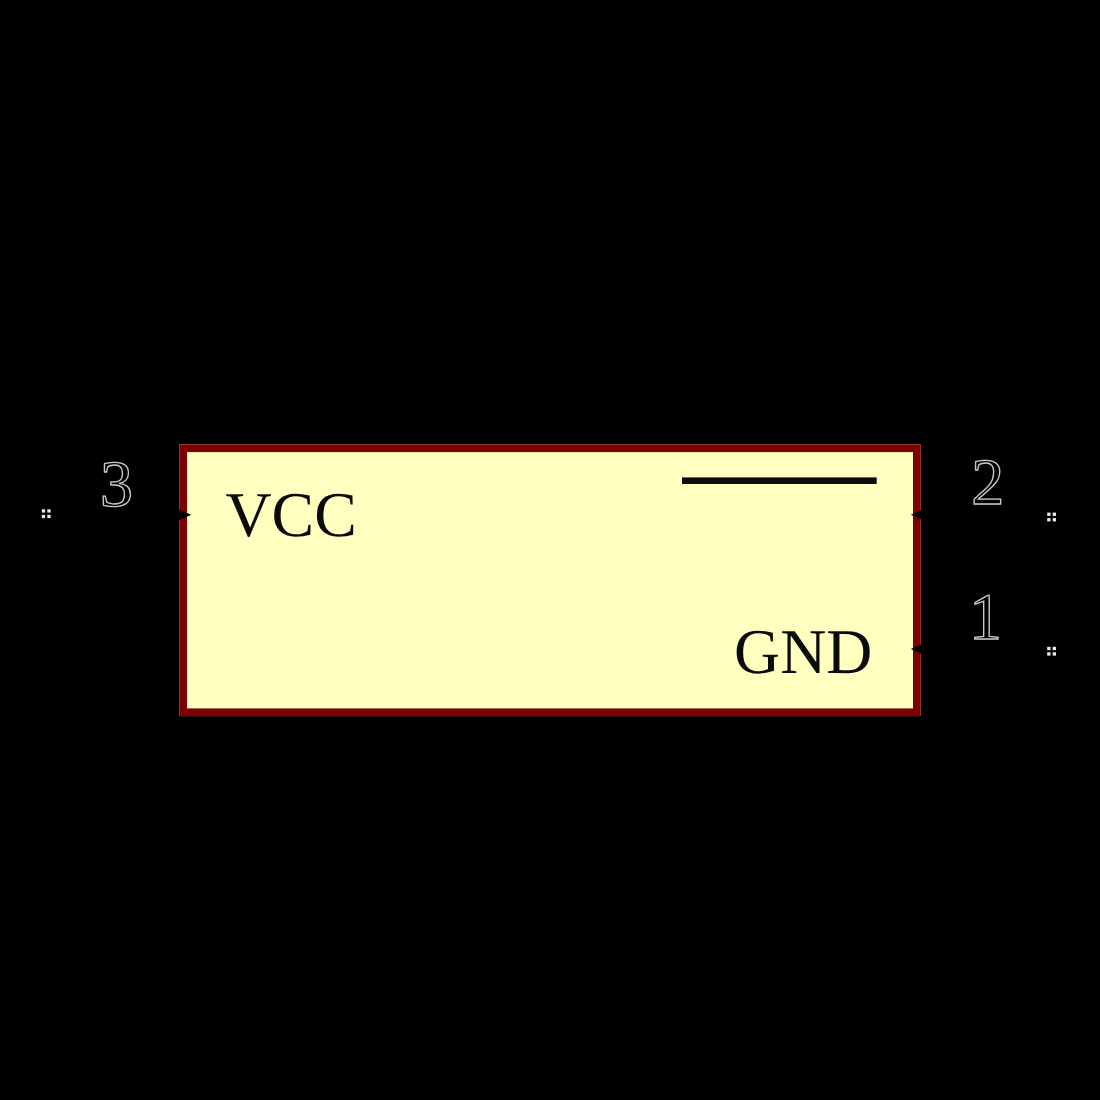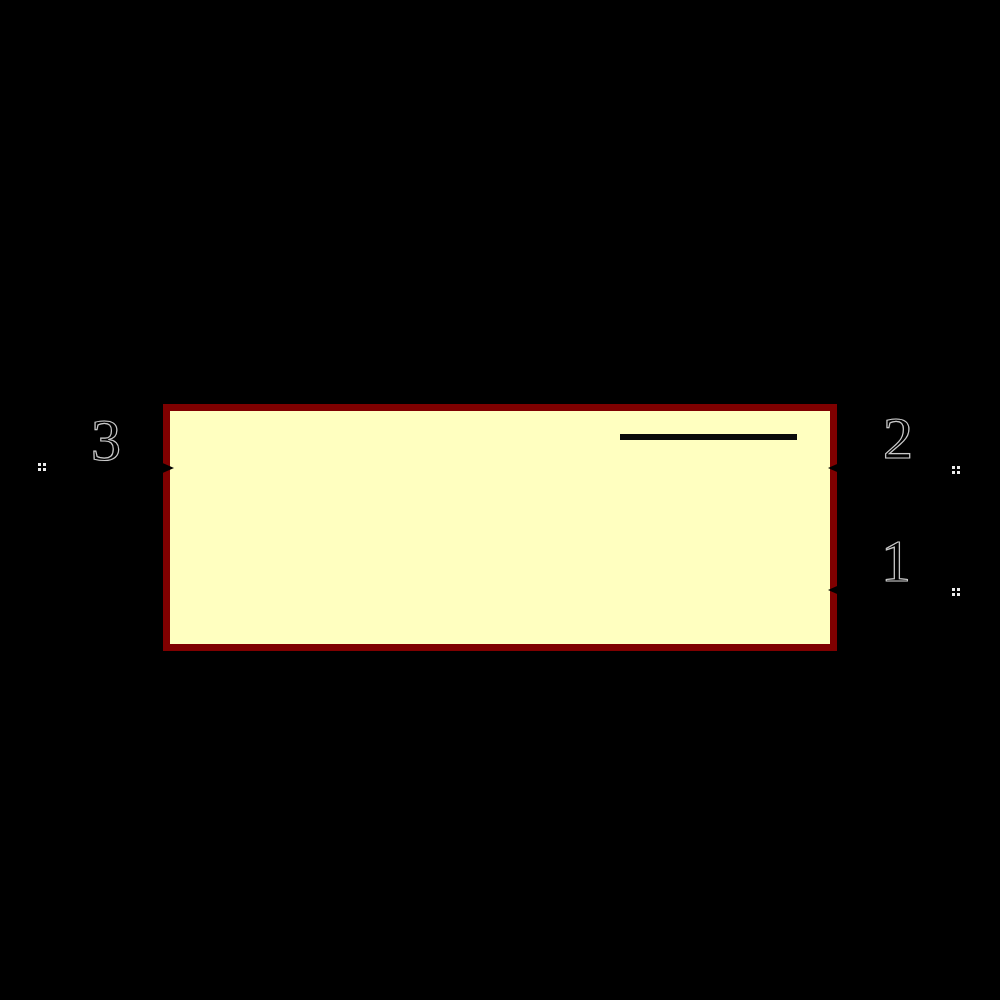--- a/index.html
+++ b/index.html
@@ -77,24 +77,26 @@
   .em-2 { left: 952px; top: 466px; }
   .em-1 { left: 952px; top: 588px; }
 </style>
 </head>
 <body>
 
 <div class="canvas">
 
   <div class="body-box"></div>
 
+  <div class="pin-label lbl-vcc">VCC</div>
 
   <div class="overline"></div>
 
 
+  <div class="pin-label lbl-gnd">GND</div>
 
   <div class="pin-line pl-3"></div>
   <div class="pin-line pl-2"></div>
   <div class="pin-line pl-1"></div>
 
   <div class="arrowhead ah-3"></div>
   <div class="arrowhead ah-2"></div>
   <div class="arrowhead ah-1"></div>
 
   <div class="pin-number pn-3">3</div>

